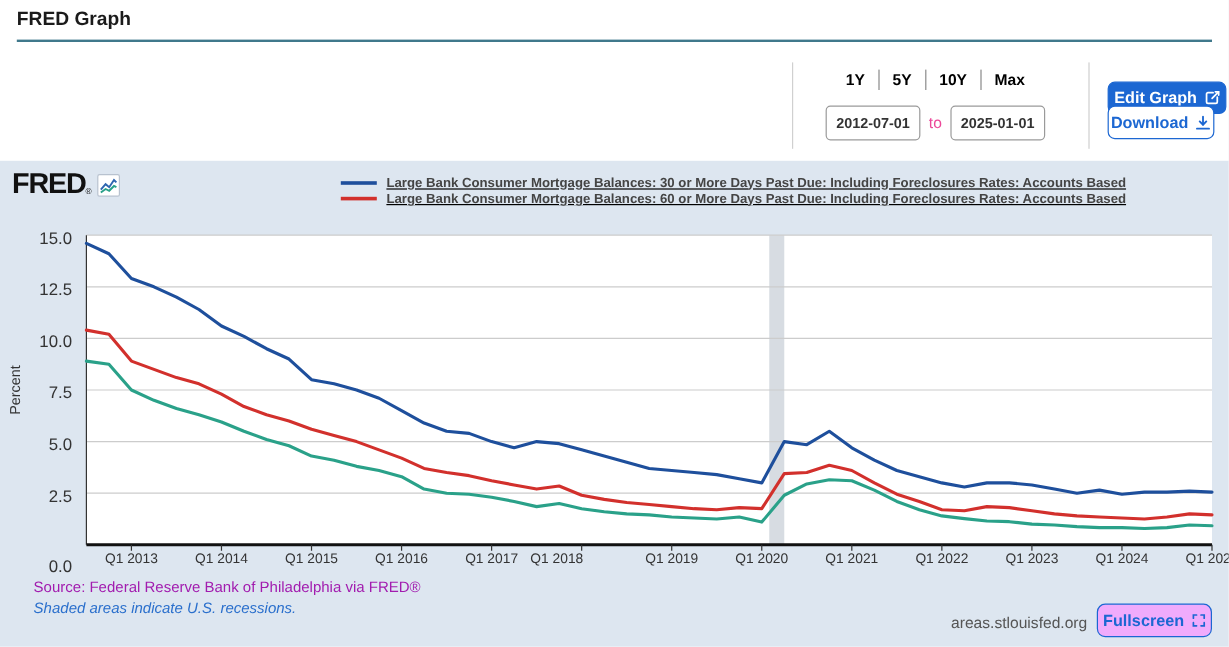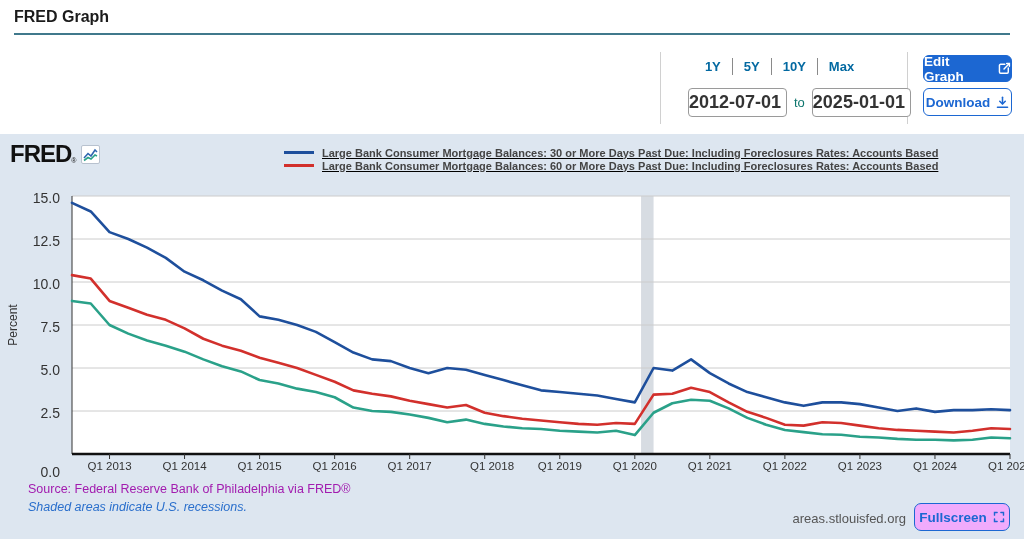--- a/index.html
+++ b/index.html
@@ -7,29 +7,29 @@
   body { font-family:"Liberation Sans", sans-serif; background:#fff; position:relative; }
 
   
   .page-title { position:absolute; left:14px; top:8px; font-size:16px; font-weight:700; color:#1b1b1b; }
   .title-rule { position:absolute; left:14px; top:33px; width:996px; height:2px; background:#40798c; }
 
   
   .toolbar { position:absolute; top:44px; left:0; width:1024px; height:88px; }
   .v-div { position:absolute; top:8px; width:1px; height:72px; background:#d0d0d0; }
   .range-row { position:absolute; left:672px; top:14px; width:215px; display:flex; align-items:center; justify-content:center; gap:11px; }
-  .range-link { color:#0369a1; font-size:13px; font-weight:700; cursor:pointer; }
+  .range-link { color:#000000; font-size:13px; font-weight:700; cursor:pointer; }
   .range-sep { width:1px; height:17px; background:#8a8a8a; }
   .date-row { position:absolute; left:688px; top:44px; display:flex; align-items:center; gap:7px; }
-  .date-input { width:99px; height:29px; border:1px solid #9a9a9a; border-radius:4px; text-align:left;
-                font-family:"Liberation Sans",sans-serif; font-size:18px; font-weight:700; color:#333; background:#fff; }
-  .to-label { font-size:13px; color:#0f766e; }
+  .date-input { width:79px; height:29px; border:1px solid #9a9a9a; border-radius:4px; text-align:center;
+                font-family:"Liberation Sans",sans-serif; font-size:12px; font-weight:700; color:#333; background:#fff; }
+  .to-label { font-size:13px; color:#ec4899; }
   .btn { display:flex; align-items:center; justify-content:center; gap:6px; border-radius:6px;
          font-size:13.5px; font-weight:700; cursor:pointer; }
-  .btn-edit { position:absolute; left:923px; top:11px; width:89px; height:27px; background:#1c67d2; color:#fff; border:1px solid #1c67d2; }
+  .btn-edit { position:absolute; left:923px; top:24px; width:99px; height:27px; background:#1c67d2; color:#fff; border:1px solid #1c67d2; }
   .btn-download { position:absolute; left:923px; top:44px; width:89px; height:28px; background:#fff; color:#1c67d2; border:1.5px solid #1c67d2; }
 
   
   .card { position:absolute; left:0; top:134px; width:1024px; height:405px; background:#dde6f0; overflow:hidden; }
   .fred-logo { position:absolute; left:10px; top:9px; display:flex; align-items:flex-start; }
   .fred-word { font-size:24px; font-weight:900; color:#111; letter-spacing:-1px; line-height:22px; }
   .fred-r { font-size:7px; color:#111; margin-top:14px; }
   .fred-chart-ic { margin-left:4px; margin-top:2px; width:19px; height:19px; background:#fff; border:1px solid #b8c2cf; border-radius:2px; }
   .legend { position:absolute; left:284px; top:12px; }
   .legend-row { display:flex; align-items:center; height:13px;text-decoration:underline; }
@@ -154,21 +154,21 @@
       <div class="ytick" style="top: 142px;">10.0</div>
       <div class="ytick" style="top: 99px;">12.5</div>
       <div class="ytick" style="top: 56px;">15.0</div>
     </div>
   <div id="xticks">
       <div class="xtick" style="left: 74.52px;">Q1 2013</div>
       <div class="xtick" style="left: 149.56px;">Q1 2014</div>
       <div class="xtick" style="left: 224.6px;">Q1 2015</div>
       <div class="xtick" style="left: 299.64px;">Q1 2016</div>
       <div class="xtick" style="left: 374.68px;">Q1 2017</div>
-      <div class="xtick" style="left: 457px;">Q1 2018</div>
+      <div class="xtick" style="left: 429px;">Q1 2018</div>
       <div class="xtick" style="left: 524.76px;">Q1 2019</div>
       <div class="xtick" style="left: 599.8px;">Q1 2020</div>
       <div class="xtick" style="left: 674.84px;">Q1 2021</div>
       <div class="xtick" style="left: 749.88px;">Q1 2022</div>
       <div class="xtick" style="left: 824.92px;">Q1 2023</div>
       <div class="xtick" style="left: 899.96px;">Q1 2024</div>
       <div class="xtick" style="left: 975px;">Q1 2025</div>
     </div>
 
   <div class="source-line">Source: Federal Reserve Bank of Philadelphia via FRED®</div>

